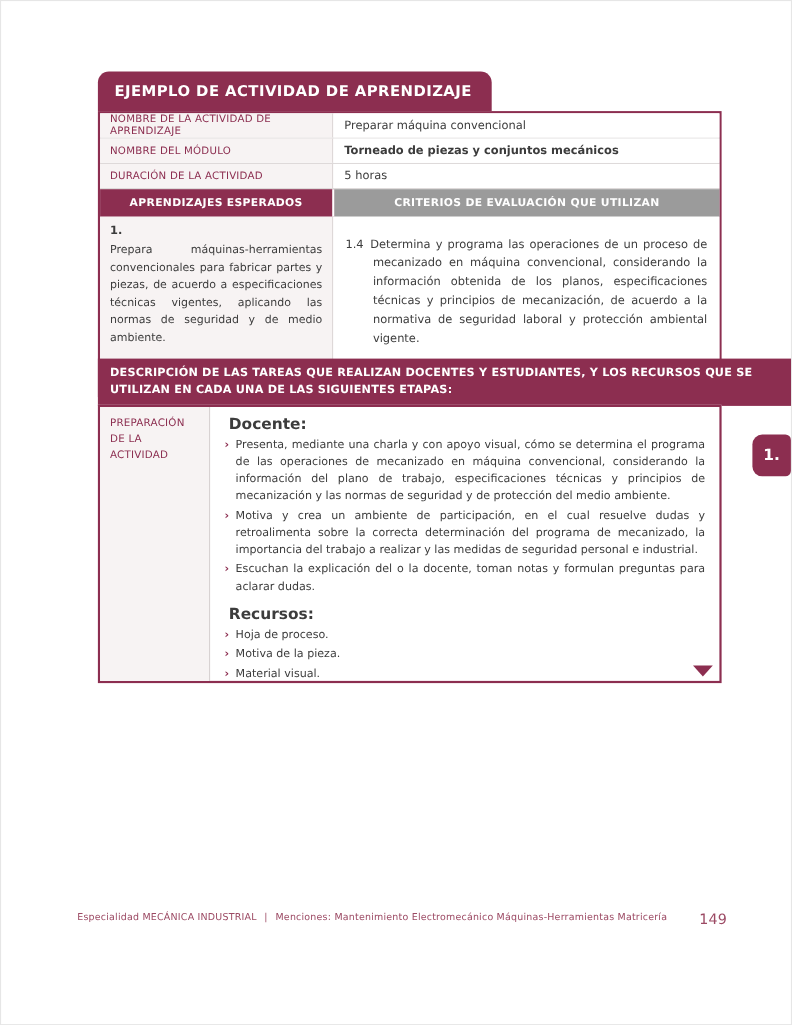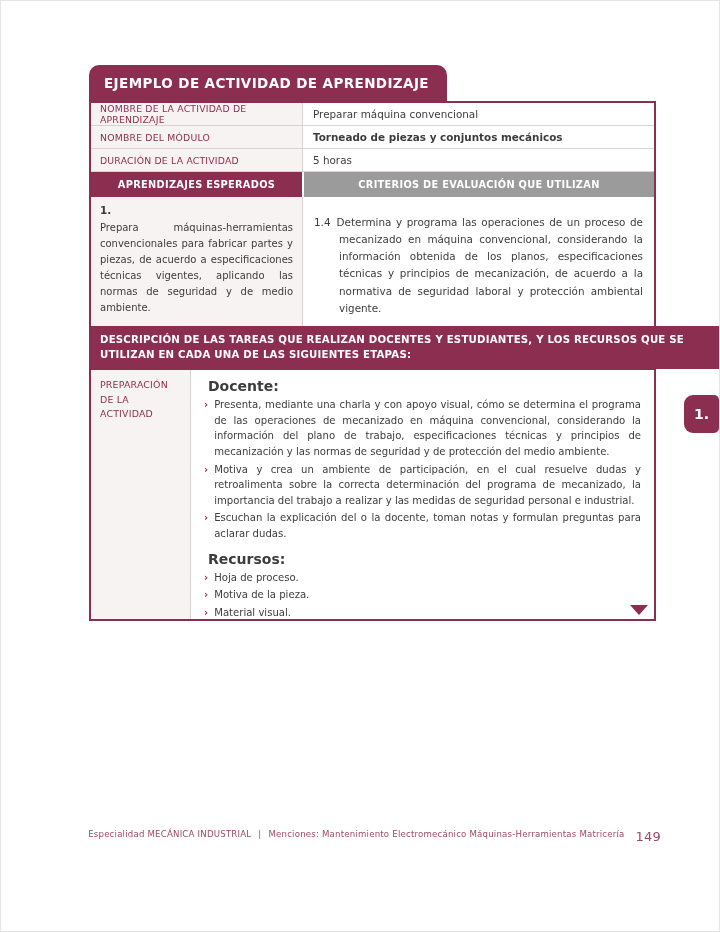--- a/index.html
+++ b/index.html
@@ -100,21 +100,21 @@
     display:flex;align-items:center;justify-content:center;
     color:#fff;font-weight:bold;font-size:14px;
   }
   
   .footer{
     position:absolute;left:88px;top:828px;width:572px;
     display:flex;justify-content:flex-end;
     color:var(--rose);font-size:8.6px;letter-spacing:0.2px;white-space:nowrap;
   }
   .footer .sep{margin:0 7px;}
-  .footer .pnum{font-size:13px;margin-left:11px;color:var(--rose);}
+  .footer .pnum{font-size:13px;margin-left:29px;color:var(--rose);}
 </style>
 </head>
 <body>
 
 <div class="page">
 
   <div class="title-tab">
     <span>EJEMPLO DE ACTIVIDAD DE APRENDIZAJE</span>
   </div>
 

